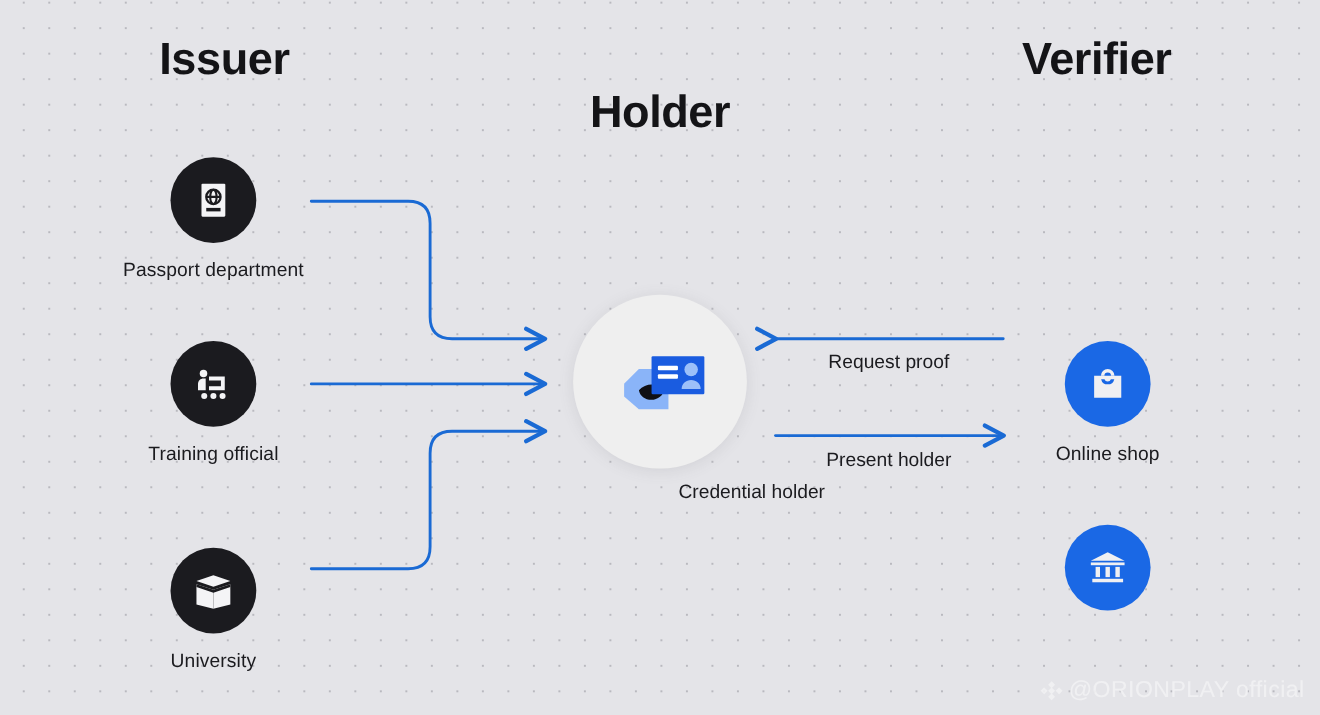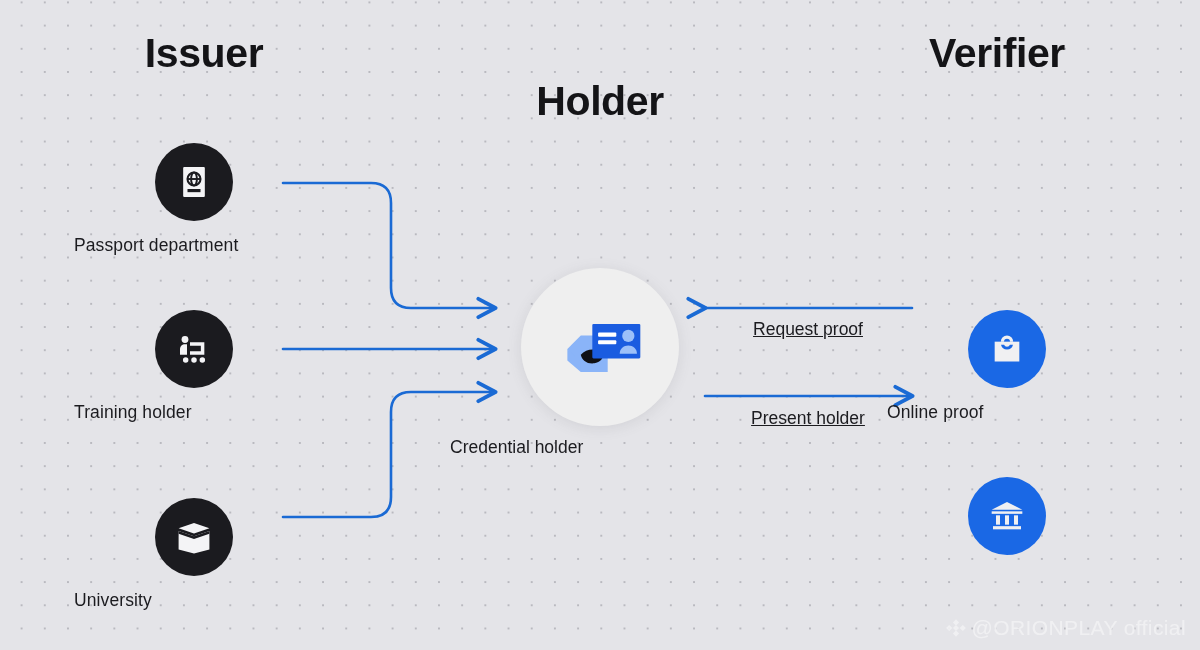--- a/index.html
+++ b/index.html
@@ -32,21 +32,21 @@
   }
   #title-issuer   { left: 204px; top: 30px; }
   #title-holder   { left: 600px; top: 30px; margin-top: 48px; }
   #title-verifier { left: 997px; top: 30px; }
 
   
   .node {
     position: absolute;
     width: 240px;
     transform: translateX(-50%);
-    text-align: left;
+    text-align: center;
   }
   .disc {
     width: 78px;
     height: 78px;
     border-radius: 50%;
     margin: 0 auto;
     display: flex;
     align-items: center;
     justify-content: center;
   }
@@ -69,21 +69,21 @@
   #node-shop     { left: 1007px; top: 310px; }
   #node-bank     { left: 1007px; top: 477px; }
 
   
   #node-holder {
     position: absolute;
     left: 600px;
     top: 268px;
     width: 300px;
     transform: translateX(-50%);
-    text-align: left;
+    text-align: right;
   }
   #holder-disc {
     width: 158px;
     height: 158px;
     border-radius: 50%;
     margin: 0 auto;
     background: #efefef;
     display: flex;
     align-items: center;
     justify-content: center;
@@ -106,21 +106,20 @@
     pointer-events: none;
   }
 
   
   .flow-label {
     position: absolute;
     font-size: 17.5px;
     color: #1b1b1f;
     white-space: nowrap;
     transform: translateX(-50%);
-    text-decoration: underline;
   }
   #label-request { left: 808px; top: 319px; }
   #label-present { left: 808px; top: 408px; }
 
   
   #watermark {
     position: absolute;
     right: 14px;
     bottom: 10px;
     display: flex;
@@ -181,21 +180,21 @@
     <div class="disc dark">
       <svg width="40" height="40" viewBox="0 0 24 24">
         <circle cx="6.6" cy="6.3" r="2.05" fill="#f4f4f6"></circle>
         <path d="M3.6 15.4 v-3.4 c0-1.7 1.35-2.9 3-2.9 h1.2 v6.3 z" fill="#f4f4f6"></path>
         <path d="M9.6 8.0 h8.6 v7.4 h-8.6 v-2.1 h6.5 v-3.2 h-6.5 z" fill="#f4f4f6"></path>
         <circle cx="7.0" cy="18.6" r="1.65" fill="#f4f4f6"></circle>
         <circle cx="12.0" cy="18.6" r="1.65" fill="#f4f4f6"></circle>
         <circle cx="17.0" cy="18.6" r="1.65" fill="#f4f4f6"></circle>
       </svg>
     </div>
-    <div class="node-label">Training holder</div>
+    <div class="node-label">Training official</div>
   </div>
 
   <div class="node" id="node-university">
     <div class="disc dark">
       <svg width="42" height="42" viewBox="0 0 24 24">
         <path d="M3.2 7.0 L12 4.0 L20.8 7.0 L12 10.0 Z" fill="#f4f4f6"></path>
         <path d="M3.2 8.6 v10.6 L12 21.4 V11.5 Z" fill="#f4f4f6"></path>
         <path d="M20.8 8.6 v10.6 L12 21.4 V11.5 Z" fill="#f4f4f6"></path>
         <path d="M12 11.5 L3.2 8.6 v1.5 L12 13.1 L20.8 10.1 V8.6 Z" fill="#1b1b1f"></path>
       </svg>
@@ -224,21 +223,21 @@
 
 
   <div class="node" id="node-shop">
     <div class="disc blue">
       <svg width="40" height="40" viewBox="0 0 24 24">
         <path d="M4.6 7.6 h14.8 v11.9 h-14.8 z" fill="#f0f0f2"></path>
         <path d="M8.3 7.6 a3.7 3.7 0 0 1 7.4 0 h-1.9 a1.8 1.8 0 0 0 -3.6 0 z" fill="#f0f0f2"></path>
         <path d="M8.4 9.4 a3.7 3.7 0 0 0 7.2 0 h-1.85 a1.85 1.85 0 0 1 -3.5 0 z" fill="#1a68e5"></path>
       </svg>
     </div>
-    <div class="node-label">Online proof</div>
+    <div class="node-label">Online shop</div>
   </div>
 
   <div class="node" id="node-bank">
     <div class="disc blue">
       <svg width="40" height="40" viewBox="0 0 24 24">
         <path d="M12 3.6 L21.2 8.3 H2.8 Z" fill="#f0f0f2"></path>
         <rect x="2.8" y="9.2" width="18.4" height="1.5" fill="#f0f0f2"></rect>
         <rect x="5.4" y="11.6" width="2.4" height="5.6" fill="#f0f0f2"></rect>
         <rect x="10.8" y="11.6" width="2.4" height="5.6" fill="#f0f0f2"></rect>
         <rect x="16.2" y="11.6" width="2.4" height="5.6" fill="#f0f0f2"></rect>

